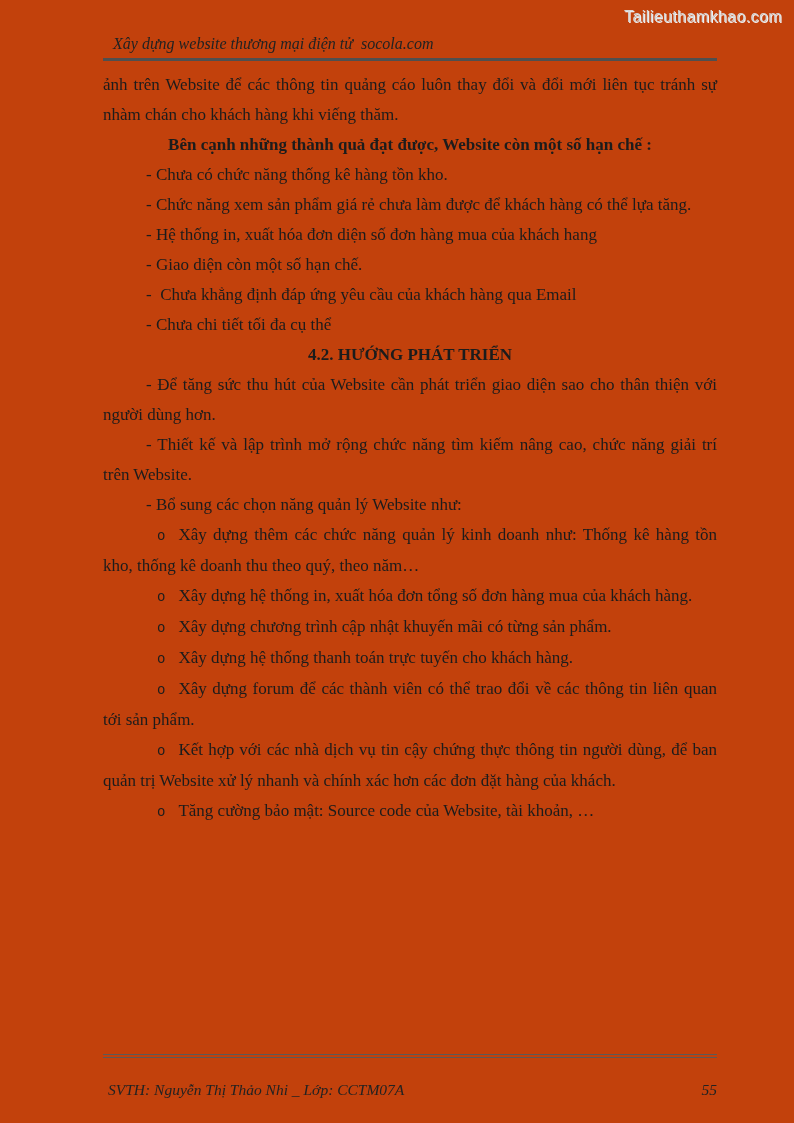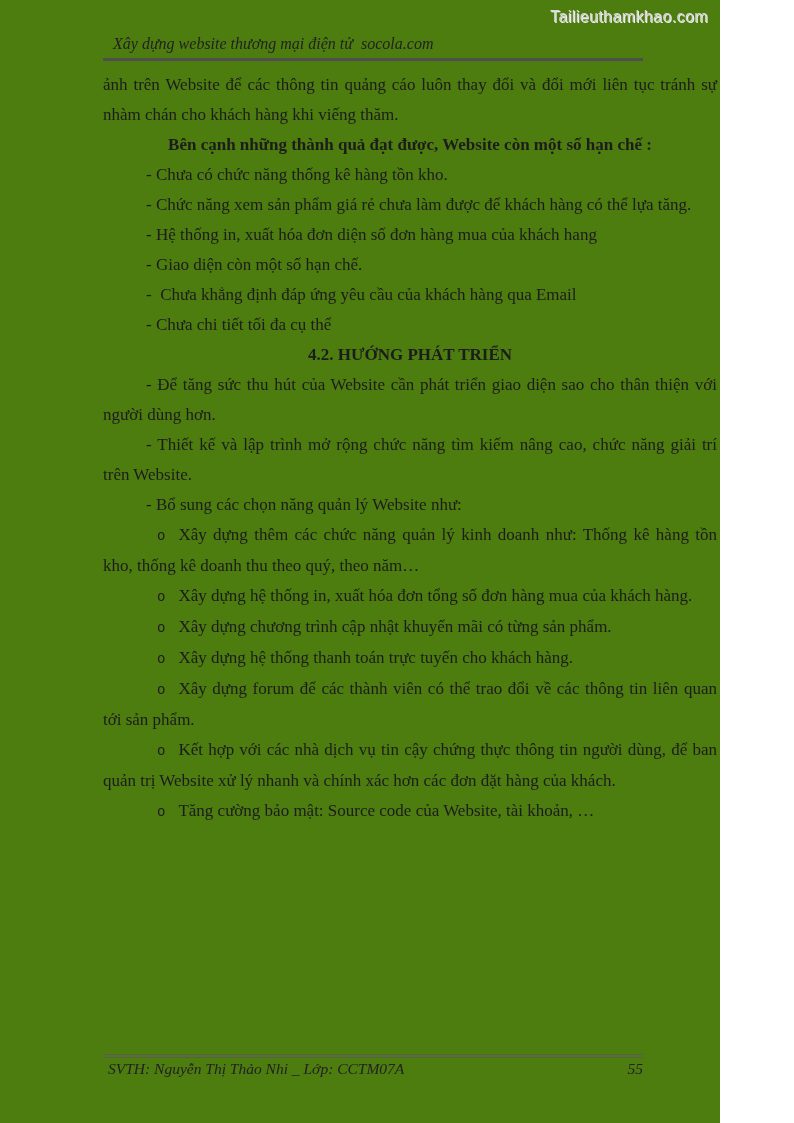--- a/index.html
+++ b/index.html
@@ -2,23 +2,23 @@
 <html><head>
 <meta charset="utf-8">
 <style>
   html, body {
     margin: 0;
     padding: 0;
     background: #ffffff;
   }
   .page {
     position: relative;
-    width: 720px;
+    width: 794px;
     height: 1123px;
-    background: #4d7c0f;
+    background: #c2410c;
     overflow: hidden;
     font-family: "Liberation Serif", "DejaVu Serif", serif;
     font-size: 17px;
     color: #1c1c1c;
   }
   .watermark {
     position: absolute;
     top: 8px;
     right: 12px;
     font-family: "Liberation Sans", "DejaVu Sans", sans-serif;
@@ -71,21 +71,21 @@
     top: 1054px;
     border-top: 4px double #5a5a5a;
     padding-top: 2px;
     display: flex;
     justify-content: space-between;
     align-items: baseline;
     font-style: italic;
     font-size: 15.5px;
     color: #222222;
   }
-  .footer-left { padding-left: 5px; }
+  .footer-left { padding-left: 5px; margin-top: 21px; }
 </style>
 </head>
 <body>
 
 <div class="page">
 
   <div class="watermark">Tailieuthamkhao.com</div>
 
   <div class="header">
     <span class="header-title">Xây dựng website thương mại điện tử  socola.com</span>

